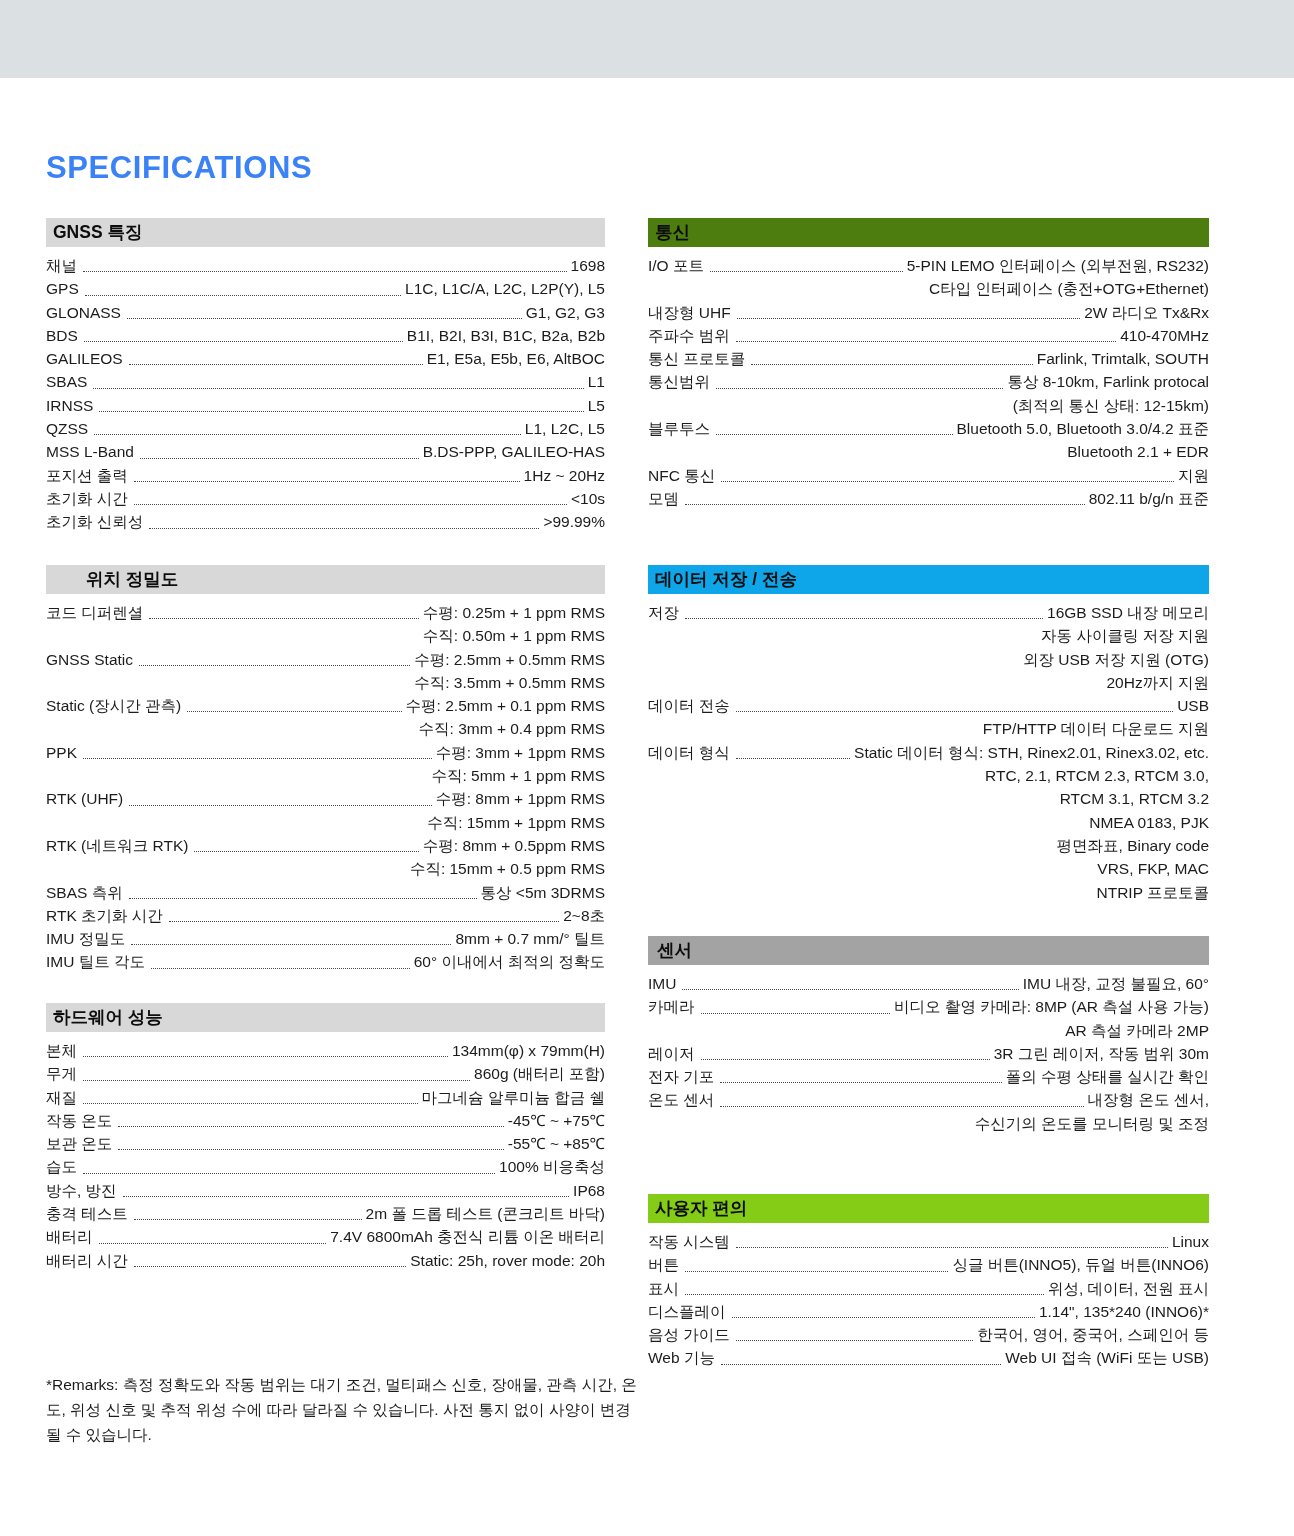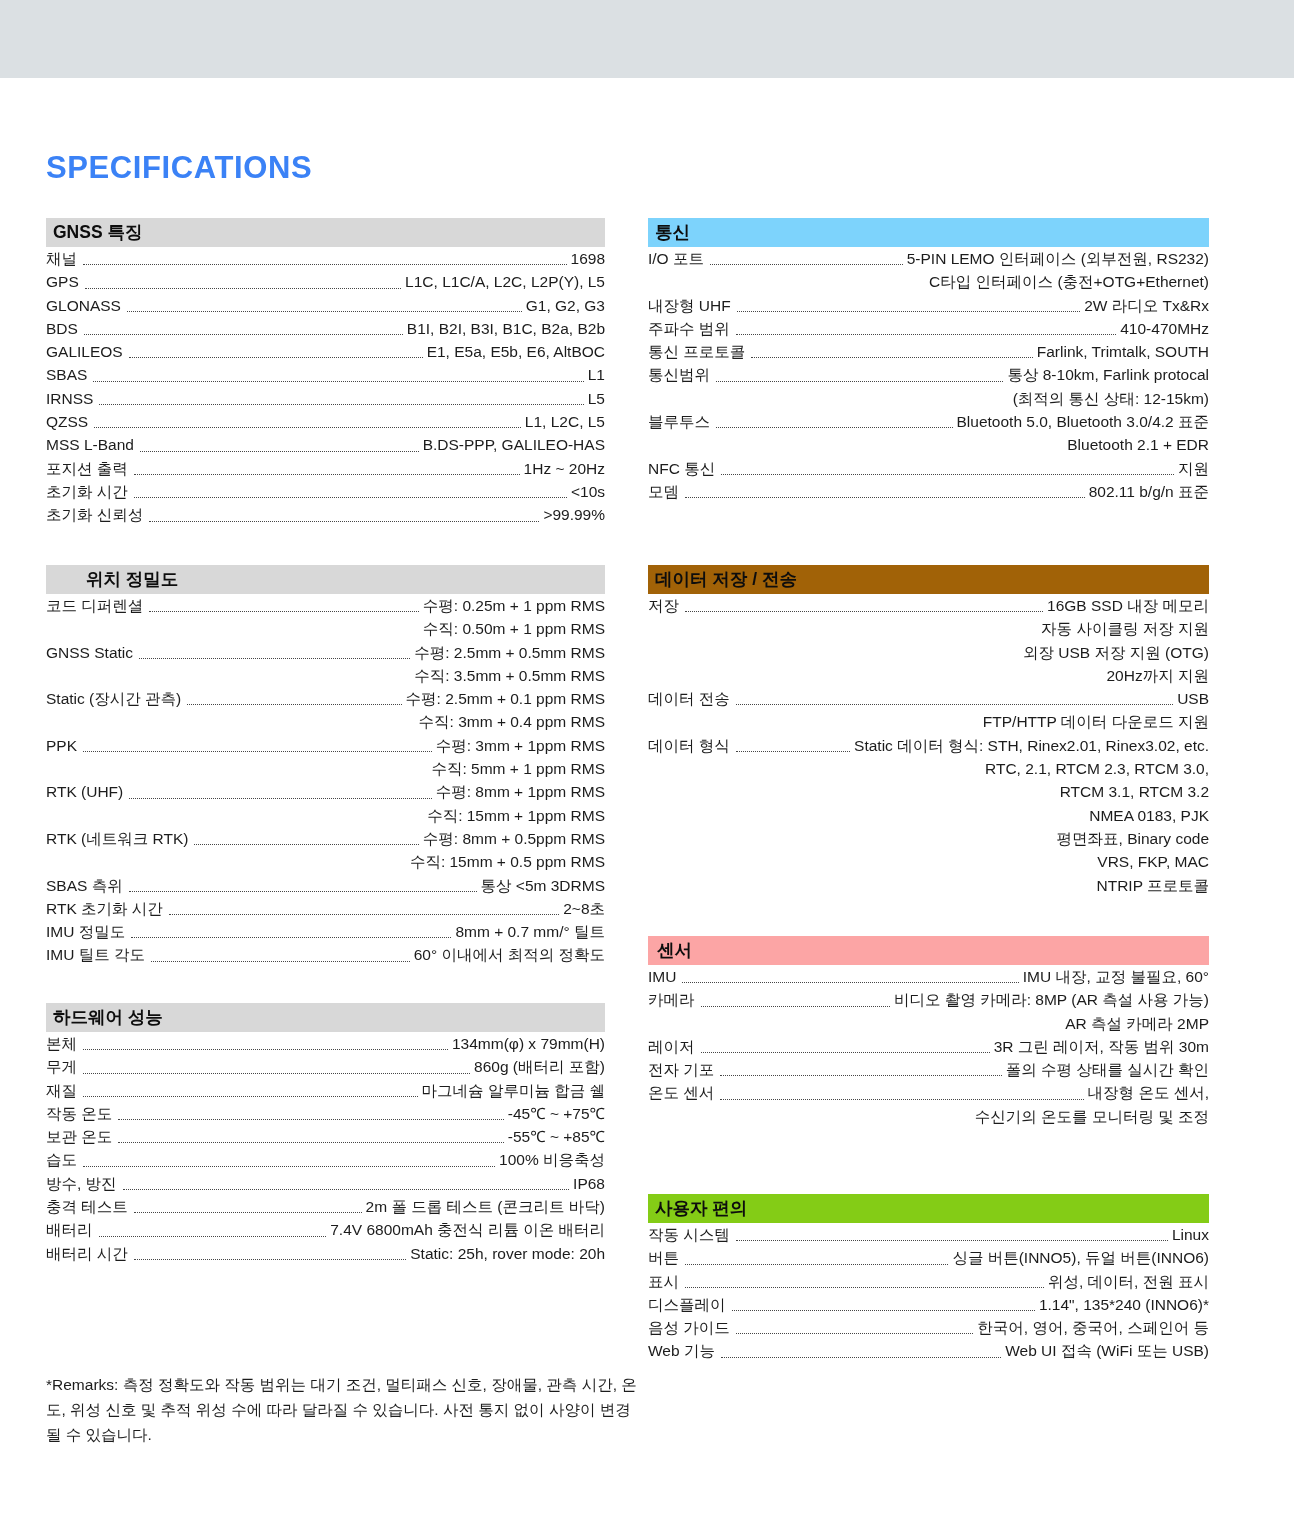--- a/index.html
+++ b/index.html
@@ -11,21 +11,21 @@
   .top-band{position:absolute;left:0;top:0;width:1294px;height:78px;}
   .title{
     position:absolute;left:46px;top:150px;margin:0;
     font-size:31px;font-weight:700;letter-spacing:0.6px;color:#3b82f6;
   }
   .section{position:absolute;}
   .bar{
     height:29px;line-height:29px;padding-left:7px;
     font-size:17.5px;font-weight:700;color:#0d0d0d;
   }
-  .rows{font-size:15.5px;line-height:23.3px;}
+  .rows{margin-top:7px;font-size:15.5px;line-height:23.3px;}
   .line{display:flex;align-items:flex-end;}
   .lab{white-space:nowrap;}
   .dots{flex:1 1 auto;min-width:8px;border-bottom:1px dotted #464646;margin:0 4px 5px 6px;}
   .val{white-space:nowrap;}
   .contline{text-align:right;}
   .remarks{
     position:absolute;left:46px;top:1372px;width:600px;margin:0;
     font-size:15.5px;line-height:25px;color:#1c1c1c;
   }
 </style>
@@ -211,21 +211,21 @@
             <span class="val">7.4V 6800mAh 충전식 리튬 이온 배터리</span>
           </div>
           <div class="line">
             <span class="lab">배터리 시간</span>
             <span class="dots"></span>
             <span class="val">Static: 25h, rover mode: 20h</span>
           </div>
         </div>
       </div>
       <div class="section" style="left: 648px; top: 218px; width: 561px;">
-        <div class="bar" style="background: #7dd3fc;">통신</div>
+        <div class="bar" style="background: #4d7c0f;">통신</div>
         <div class="rows">
           <div class="line">
             <span class="lab">I/O 포트</span>
             <span class="dots"></span>
             <span class="val">5-PIN LEMO 인터페이스 (외부전원, RS232)</span>
           </div>
           <div class="contline">C타입 인터페이스 (충전+OTG+Ethernet)</div>
           <div class="line">
             <span class="lab">내장형 UHF</span>
             <span class="dots"></span>
@@ -259,21 +259,21 @@
             <span class="val">지원</span>
           </div>
           <div class="line">
             <span class="lab">모뎀</span>
             <span class="dots"></span>
             <span class="val">802.11 b/g/n 표준</span>
           </div>
         </div>
       </div>
       <div class="section" style="left: 648px; top: 565px; width: 561px;">
-        <div class="bar" style="background: #a16207;">데이터 저장 / 전송</div>
+        <div class="bar" style="background: #0ea5e9;">데이터 저장 / 전송</div>
         <div class="rows">
           <div class="line">
             <span class="lab">저장</span>
             <span class="dots"></span>
             <span class="val">16GB SSD 내장 메모리</span>
           </div>
           <div class="contline">자동 사이클링 저장 지원</div>
           <div class="contline">외장 USB 저장 지원 (OTG)</div>
           <div class="contline">20Hz까지 지원</div>
           <div class="line">
@@ -289,21 +289,21 @@
           </div>
           <div class="contline">RTC, 2.1, RTCM 2.3, RTCM 3.0,</div>
           <div class="contline">RTCM 3.1, RTCM 3.2</div>
           <div class="contline">NMEA 0183, PJK</div>
           <div class="contline">평면좌표, Binary code</div>
           <div class="contline">VRS, FKP, MAC</div>
           <div class="contline">NTRIP 프로토콜</div>
         </div>
       </div>
       <div class="section" style="left: 648px; top: 936px; width: 561px;">
-        <div class="bar" style="background: #fca5a5; padding-left: 9px;">센서</div>
+        <div class="bar" style="background: #a3a3a3; padding-left: 9px;">센서</div>
         <div class="rows">
           <div class="line">
             <span class="lab">IMU</span>
             <span class="dots"></span>
             <span class="val">IMU 내장, 교정 불필요, 60°</span>
           </div>
           <div class="line">
             <span class="lab">카메라</span>
             <span class="dots"></span>
             <span class="val">비디오 촬영 카메라: 8MP (AR 측설 사용 가능)</span>

